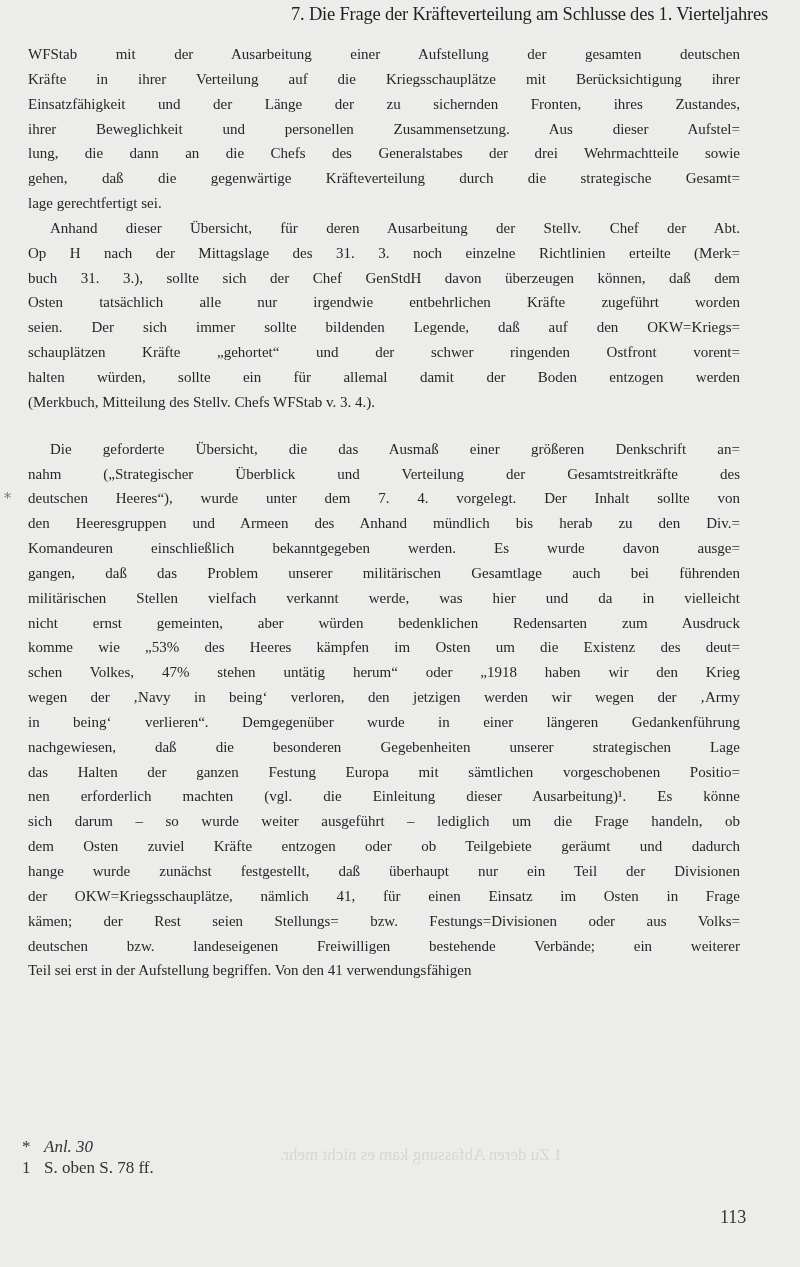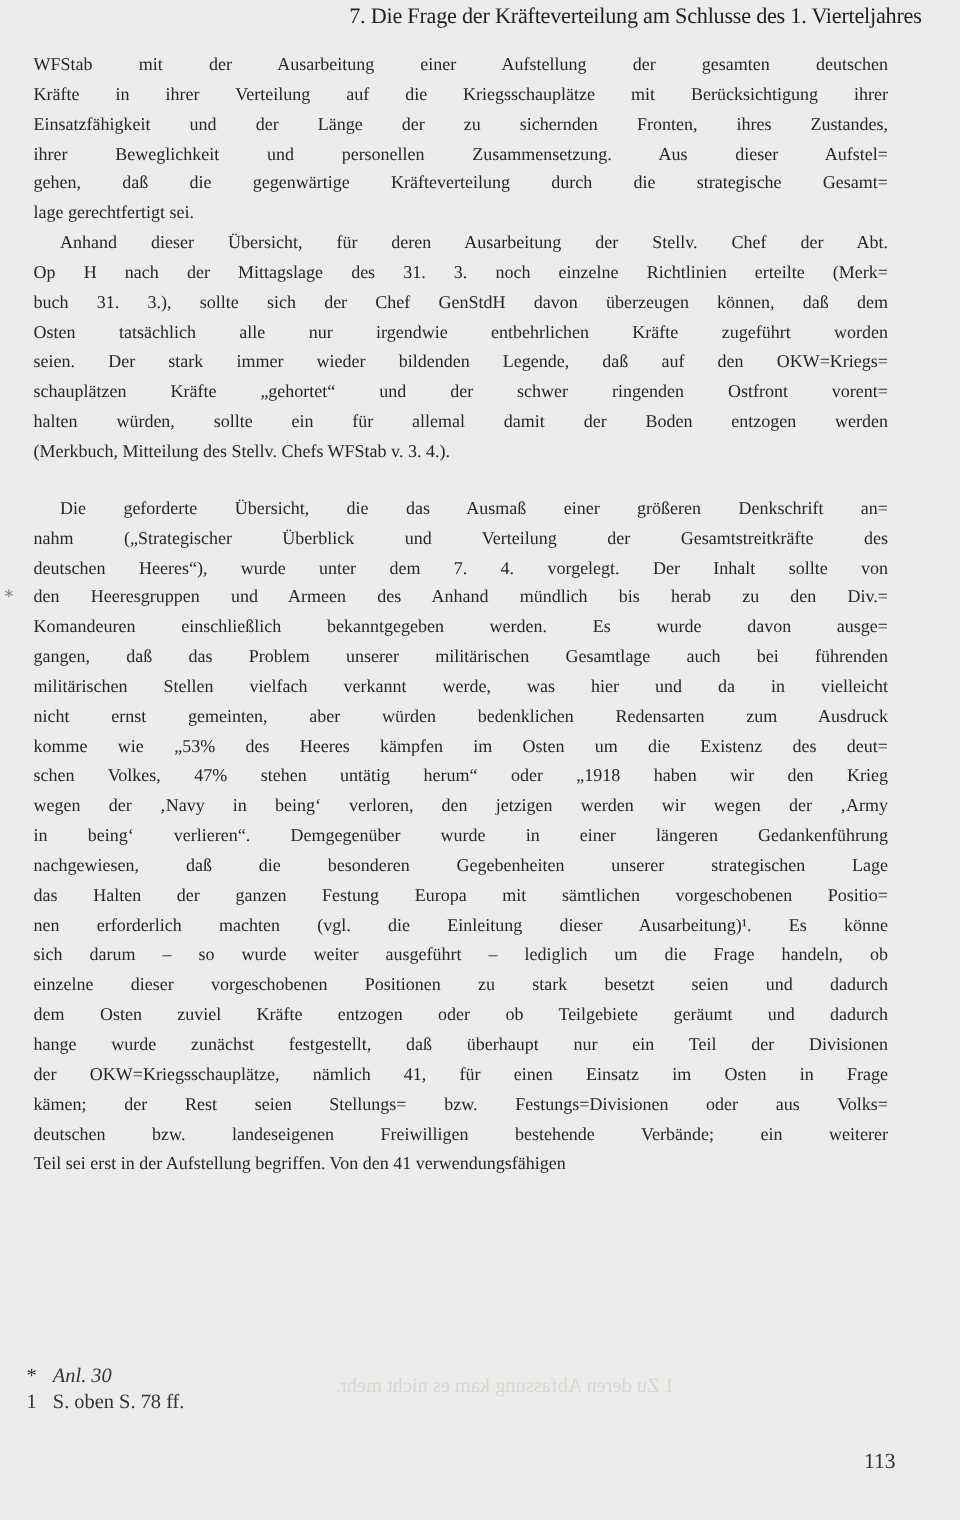--- a/index.html
+++ b/index.html
@@ -49,29 +49,30 @@
 
 <div class="page">
   <div class="running-head">7. Die Frage der Kräfteverteilung am Schlusse des 1. Vierteljahres</div>
 
   <div class="body-text" id="body">
       <div>
         <span class="line">WFStab mit der Ausarbeitung einer Aufstellung der gesamten deutschen</span>
         <span class="line">Kräfte in ihrer Verteilung auf die Kriegsschauplätze mit Berücksichtigung ihrer</span>
         <span class="line">Einsatzfähigkeit und der Länge der zu sichernden Fronten, ihres Zustandes,</span>
         <span class="line">ihrer Beweglichkeit und personellen Zusammensetzung. Aus dieser Aufstel=</span>
+        <span class="line">lung, die dann an die Chefs des Generalstabes der drei Wehrmachtteile sowie</span>
         <span class="line">gehen, daß die gegenwärtige Kräfteverteilung durch die strategische Gesamt=</span>
         <span class="line last">lage gerechtfertigt sei.</span>
       </div>
       <div>
         <span class="line indent">Anhand dieser Übersicht, für deren Ausarbeitung der Stellv. Chef der Abt.</span>
         <span class="line">Op H nach der Mittagslage des 31. 3. noch einzelne Richtlinien erteilte (Merk=</span>
         <span class="line">buch 31. 3.), sollte sich der Chef GenStdH davon überzeugen können, daß dem</span>
         <span class="line">Osten tatsächlich alle nur irgendwie entbehrlichen Kräfte zugeführt worden</span>
-        <span class="line">seien. Der stark immer wieder bildenden Legende, daß auf den OKW=Kriegs=</span>
+        <span class="line">seien. Der sich immer sollte bildenden Legende, daß auf den OKW=Kriegs=</span>
         <span class="line">schauplätzen Kräfte „gehortet“ und der schwer ringenden Ostfront vorent=</span>
         <span class="line">halten würden, sollte ein für allemal damit der Boden entzogen werden</span>
         <span class="line last">(Merkbuch, Mitteilung des Stellv. Chefs WFStab v. 3. 4.).</span>
       </div>
       <div class="gap"></div>
       <div>
         <span class="line indent">Die geforderte Übersicht, die das Ausmaß einer größeren Denkschrift an=</span>
         <span class="line">nahm („Strategischer Überblick und Verteilung der Gesamtstreitkräfte des</span>
         <span class="line">deutschen Heeres“), wurde unter dem 7. 4. vorgelegt. Der Inhalt sollte von</span>
         <span class="line">den Heeresgruppen und Armeen des Anhand mündlich bis herab zu den Div.=</span>
@@ -80,21 +81,20 @@
         <span class="line">militärischen Stellen vielfach verkannt werde, was hier und da in vielleicht</span>
         <span class="line">nicht ernst gemeinten, aber würden bedenklichen Redensarten zum Ausdruck</span>
         <span class="line">komme wie „53% des Heeres kämpfen im Osten um die Existenz des deut=</span>
         <span class="line">schen Volkes, 47% stehen untätig herum“ oder „1918 haben wir den Krieg</span>
         <span class="line">wegen der ‚Navy in being‘ verloren, den jetzigen werden wir wegen der ‚Army</span>
         <span class="line">in being‘ verlieren“. Demgegenüber wurde in einer längeren Gedankenführung</span>
         <span class="line">nachgewiesen, daß die besonderen Gegebenheiten unserer strategischen Lage</span>
         <span class="line">das Halten der ganzen Festung Europa mit sämtlichen vorgeschobenen Positio=</span>
         <span class="line">nen erforderlich machten (vgl. die Einleitung dieser Ausarbeitung)¹. Es könne</span>
         <span class="line">sich darum – so wurde weiter ausgeführt – lediglich um die Frage handeln, ob</span>
-        <span class="line">einzelne dieser vorgeschobenen Positionen zu stark besetzt seien und dadurch</span>
         <span class="line">dem Osten zuviel Kräfte entzogen oder ob Teilgebiete geräumt und dadurch</span>
         <span class="line">hange wurde zunächst festgestellt, daß überhaupt nur ein Teil der Divisionen</span>
         <span class="line">der OKW=Kriegsschauplätze, nämlich 41, für einen Einsatz im Osten in Frage</span>
         <span class="line">kämen; der Rest seien Stellungs= bzw. Festungs=Divisionen oder aus Volks=</span>
         <span class="line">deutschen bzw. landeseigenen Freiwilligen bestehende Verbände; ein weiterer</span>
         <span class="line last">Teil sei erst in der Aufstellung begriffen. Von den 41 verwendungsfähigen</span>
       </div>
     </div>
 
   <div class="margin-mark" id="mm" style="top: 490.45px;">*</div>

